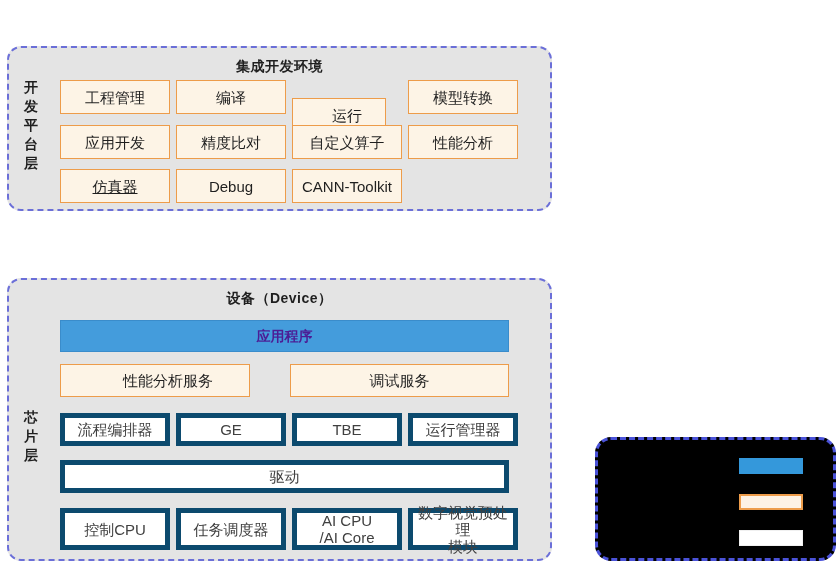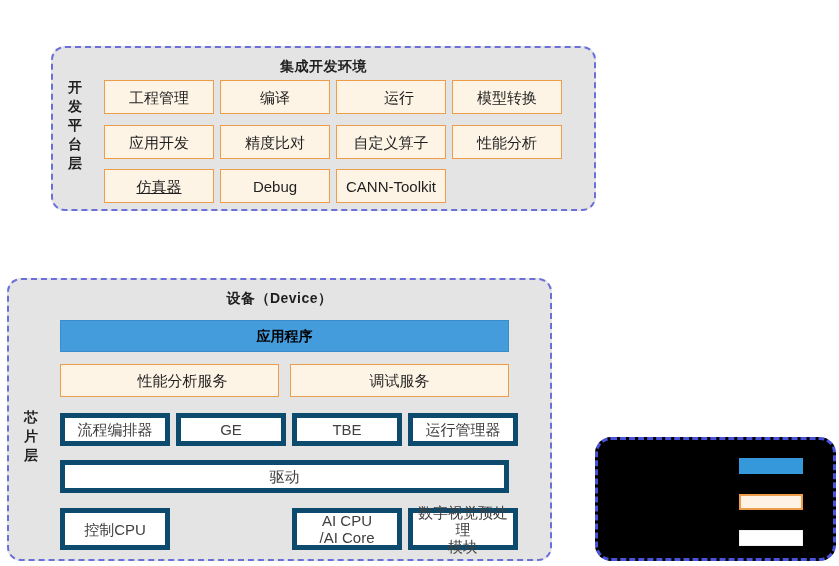--- a/index.html
+++ b/index.html
@@ -69,21 +69,21 @@
 
   .cell.white {
     background: #ffffff;
     border: 5px solid #0c4a6e;
     color: #404040;
   }
 
   .cell.blue {
     background: #449cdc;
     border: 1px solid #3a8ccb;
-    color: #000000;
+    color: #4c1d95;
     font-weight: 700;
     font-size: 14px;
   }
 
   
   .legend-box {
     position: absolute;
     box-sizing: border-box;
     background: #000000;
     border: 3px dashed #4a52d8;
@@ -94,60 +94,61 @@
     position: absolute;
     box-sizing: border-box;
   }
   .legend-swatch.blue  { background: #3498db; border: 1px solid #3498db; }
   .legend-swatch.cream { background: #fdf2e4; border: 2px solid #ed9c4a; }
   .legend-swatch.white { background: #ffffff; border: 1px solid #f0f0f0; }
 </style>
 </head>
 <body>
 
-<div class="panel" style="left:7px; top:46px; width:545px; height:165px;margin-left:44px;">
+<div class="panel" style="left:7px; top:46px; width:545px; height:165px;">
 
   <div class="panel-title" style="top:10px;">集成开发环境</div>
 
   <div class="side-label" style="left:11px; top:30px;">开发平台层</div>
 
   <div class="cell cream" style="left:51px; top:32px; width:110px; height:34px;">工程管理</div>
   <div class="cell cream" style="left:167px; top:32px; width:110px; height:34px;">编译</div>
-  <div class="cell cream" style="left:283px; top:32px; width:110px; height:34px;padding-left:16px;">运行</div>
+  <div class="cell cream" style="left:283px; top:50px; width:94px; height:34px;padding-left:16px;">运行</div>
   <div class="cell cream" style="left:399px; top:32px; width:110px; height:34px;">模型转换</div>
 
   <div class="cell cream" style="left:51px; top:77px; width:110px; height:34px;">应用开发</div>
   <div class="cell cream" style="left:167px; top:77px; width:110px; height:34px;">精度比对</div>
   <div class="cell cream" style="left:283px; top:77px; width:110px; height:34px;">自定义算子</div>
   <div class="cell cream" style="left:399px; top:77px; width:110px; height:34px;">性能分析</div>
 
   <div class="cell cream" style="left:51px; top:121px; width:110px; height:34px;text-decoration:underline;">仿真器</div>
   <div class="cell cream" style="left:167px; top:121px; width:110px; height:34px;">Debug</div>
   <div class="cell cream" style="left:283px; top:121px; width:110px; height:34px;">CANN-Toolkit</div>
 </div>
 
 <div class="panel" style="left:7px; top:278px; width:545px; height:283px;">
 
   <div class="panel-title" style="top:10px;">设备（Device）</div>
 
   <div class="side-label" style="left:11px; top:128px;">芯片层</div>
 
   <div class="cell blue" style="left:51px; top:40px; width:449px; height:32px;">应用程序</div>
 
-  <div class="cell cream" style="left:51px; top:84px; width:219px; height:33px;padding-left:26px;">性能分析服务</div>
+  <div class="cell cream" style="left:51px; top:84px; width:190px; height:33px;padding-left:26px;">性能分析服务</div>
   <div class="cell cream" style="left:281px; top:84px; width:219px; height:33px;">调试服务</div>
 
   <div class="cell white" style="left:51px; top:133px; width:110px; height:33px;">流程编排器</div>
   <div class="cell white" style="left:167px; top:133px; width:110px; height:33px;">GE</div>
   <div class="cell white" style="left:283px; top:133px; width:110px; height:33px;">TBE</div>
   <div class="cell white" style="left:399px; top:133px; width:110px; height:33px;">运行管理器</div>
 
   <div class="cell white" style="left:51px; top:180px; width:449px; height:33px;">驱动</div>
 
   <div class="cell white" style="left:51px; top:228px; width:110px; height:42px;">控制CPU</div>
+  <div class="cell white" style="left:167px; top:228px; width:110px; height:42px;">任务调度器</div>
   <div class="cell white" style="left:283px; top:228px; width:110px; height:42px;">AI CPU
 /AI Core</div>
   <div class="cell white" style="left:399px; top:228px; width:110px; height:42px;">数字视觉预处理
 模块</div>
 </div>
 
 <div class="legend-box" style="left:595px; top:437px; width:241px; height:124px;">
 
   <div class="legend-swatch blue" style="left:141px; top:18px; width:64px; height:16px;"></div>
 

